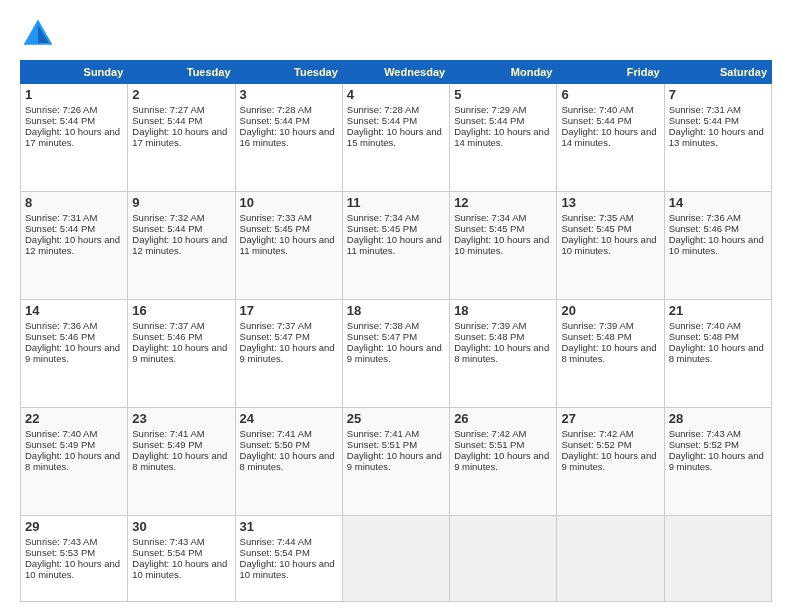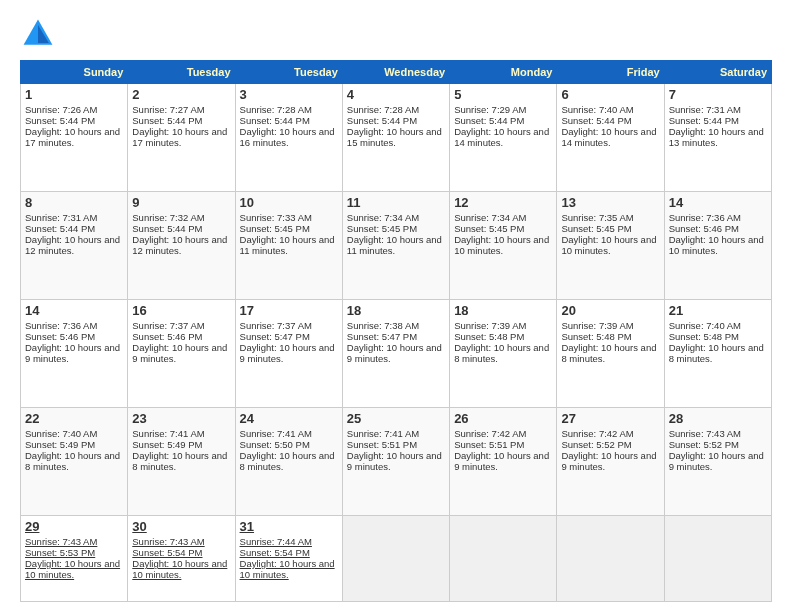--- a/index.html
+++ b/index.html
@@ -85,21 +85,20 @@
       font-size: 13px;
       font-weight: bold;
       display: block;
       margin-bottom: 2px;
     }
     .cell-empty {
       background: #f0f0f0 !important;
     }
     .last-row td {
       height: 70px;
-      text-decoration: underline;
     }
   </style>
 </head>
 <body>
 
 <div class="page">
   <div class="header">
     <div class="logo">
       <svg class="logo-icon" viewBox="0 0 40 40">
         <polygon points="20,4 36,32 4,32" fill="#2196F3"></polygon>

